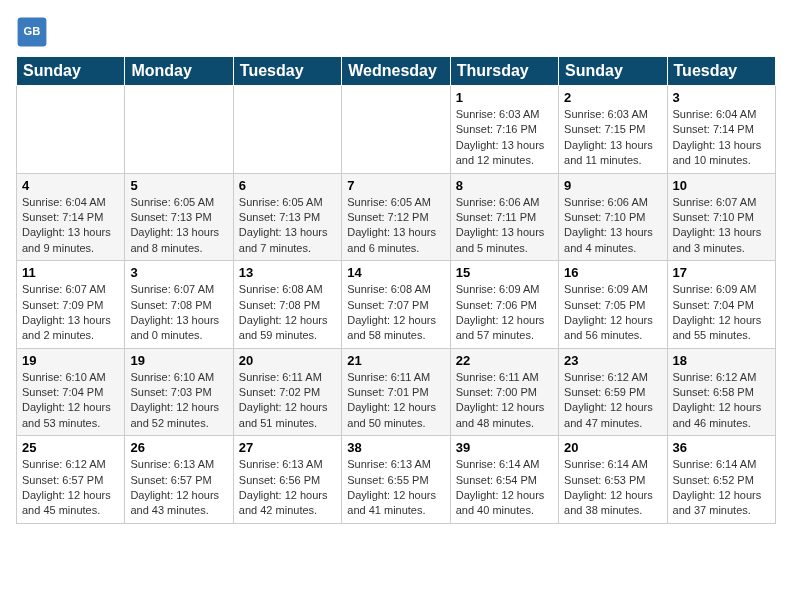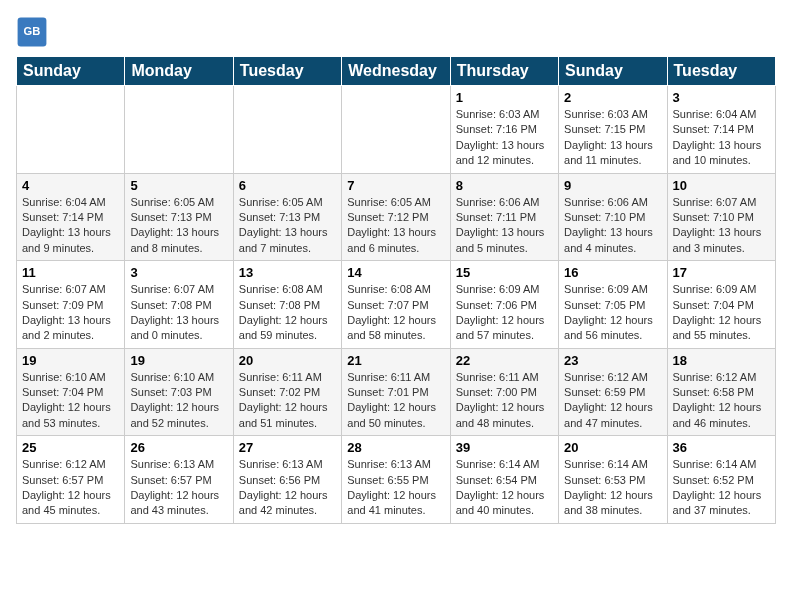--- a/index.html
+++ b/index.html
@@ -314,21 +314,21 @@
 and 43 minutes.</div>
         </td>
         <td>
           <span class="day-num">27</span>
           <div class="day-info" style="white-space: pre-line;">Sunrise: 6:13 AM
 Sunset: 6:56 PM
 Daylight: 12 hours
 and 42 minutes.</div>
         </td>
         <td>
-          <span class="day-num">28</span>
+          <span class="day-num">38</span>
           <div class="day-info" style="white-space: pre-line;">Sunrise: 6:13 AM
 Sunset: 6:55 PM
 Daylight: 12 hours
 and 41 minutes.</div>
         </td>
         <td>
           <span class="day-num">39</span>
           <div class="day-info" style="white-space: pre-line;">Sunrise: 6:14 AM
 Sunset: 6:54 PM
 Daylight: 12 hours

